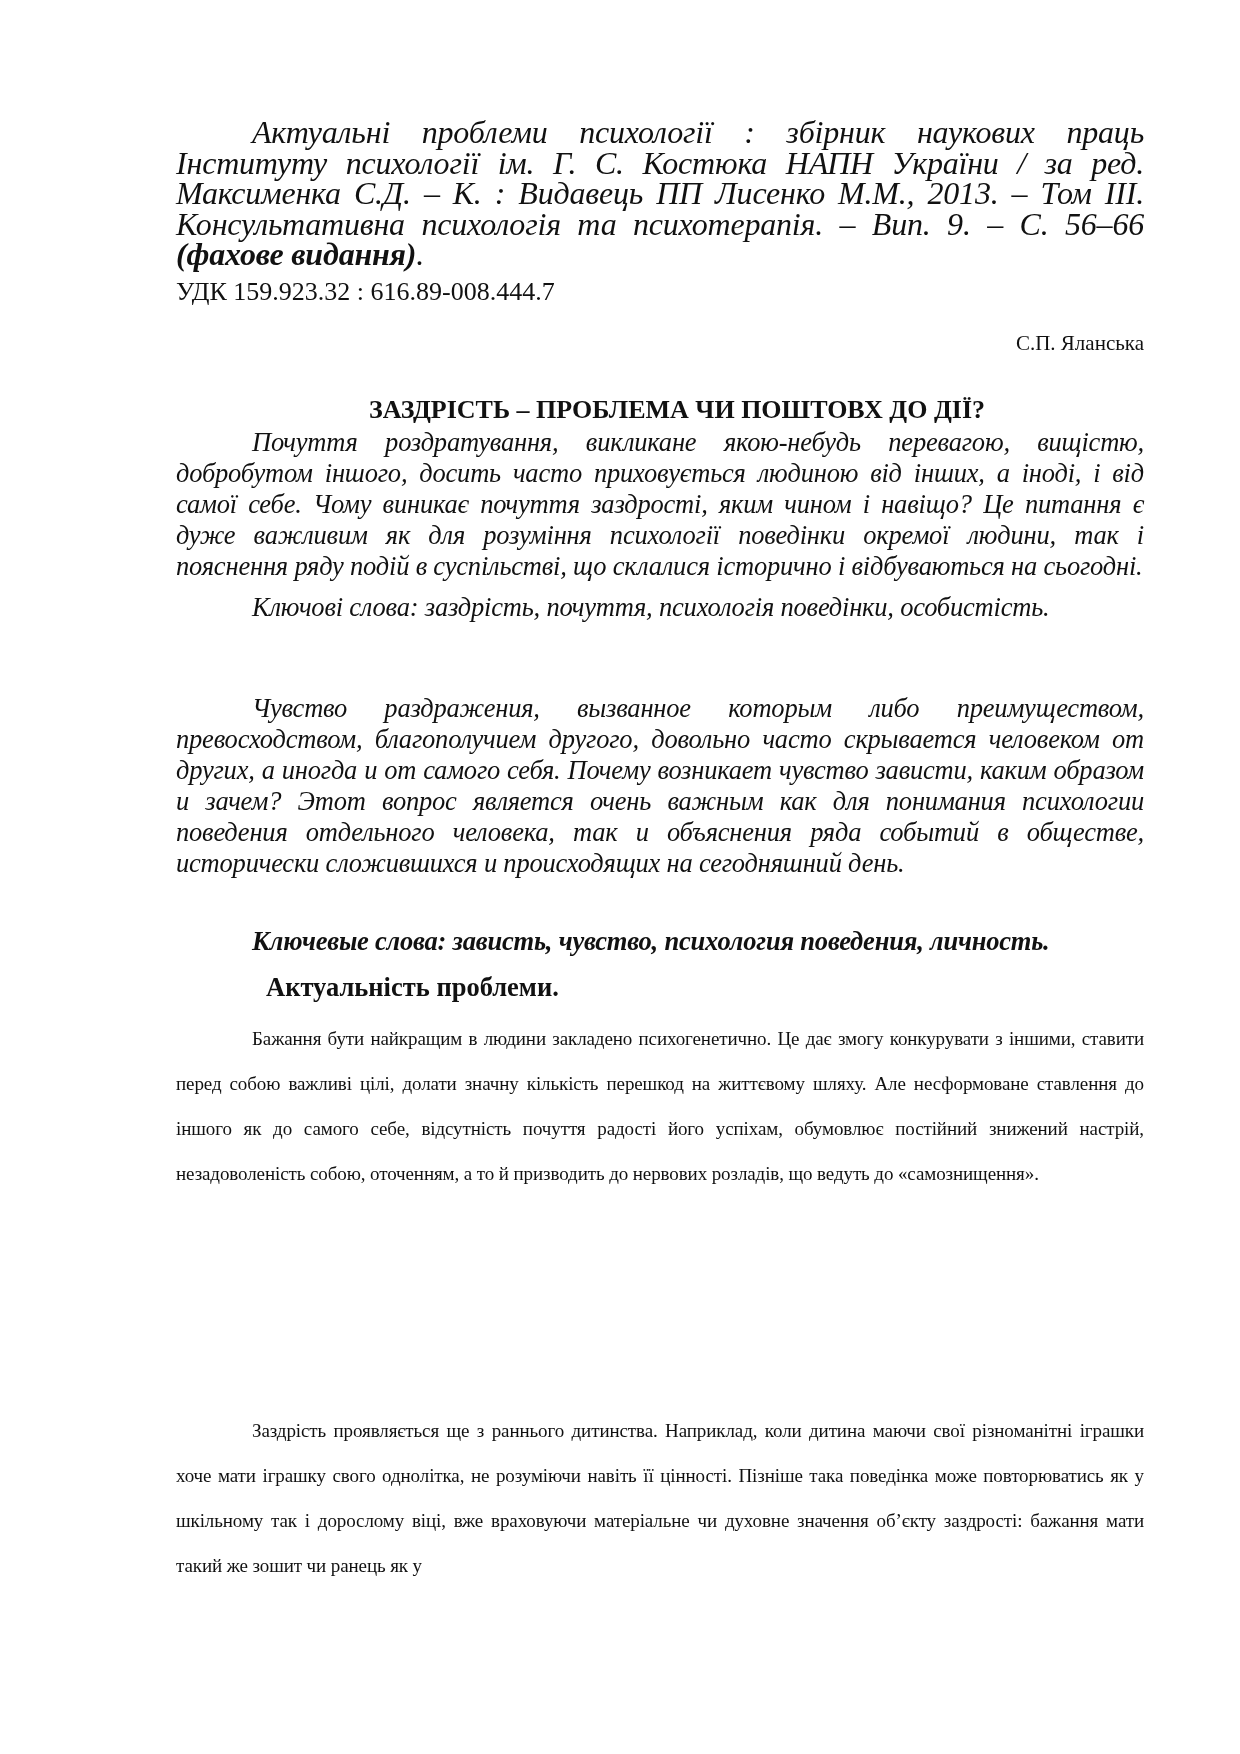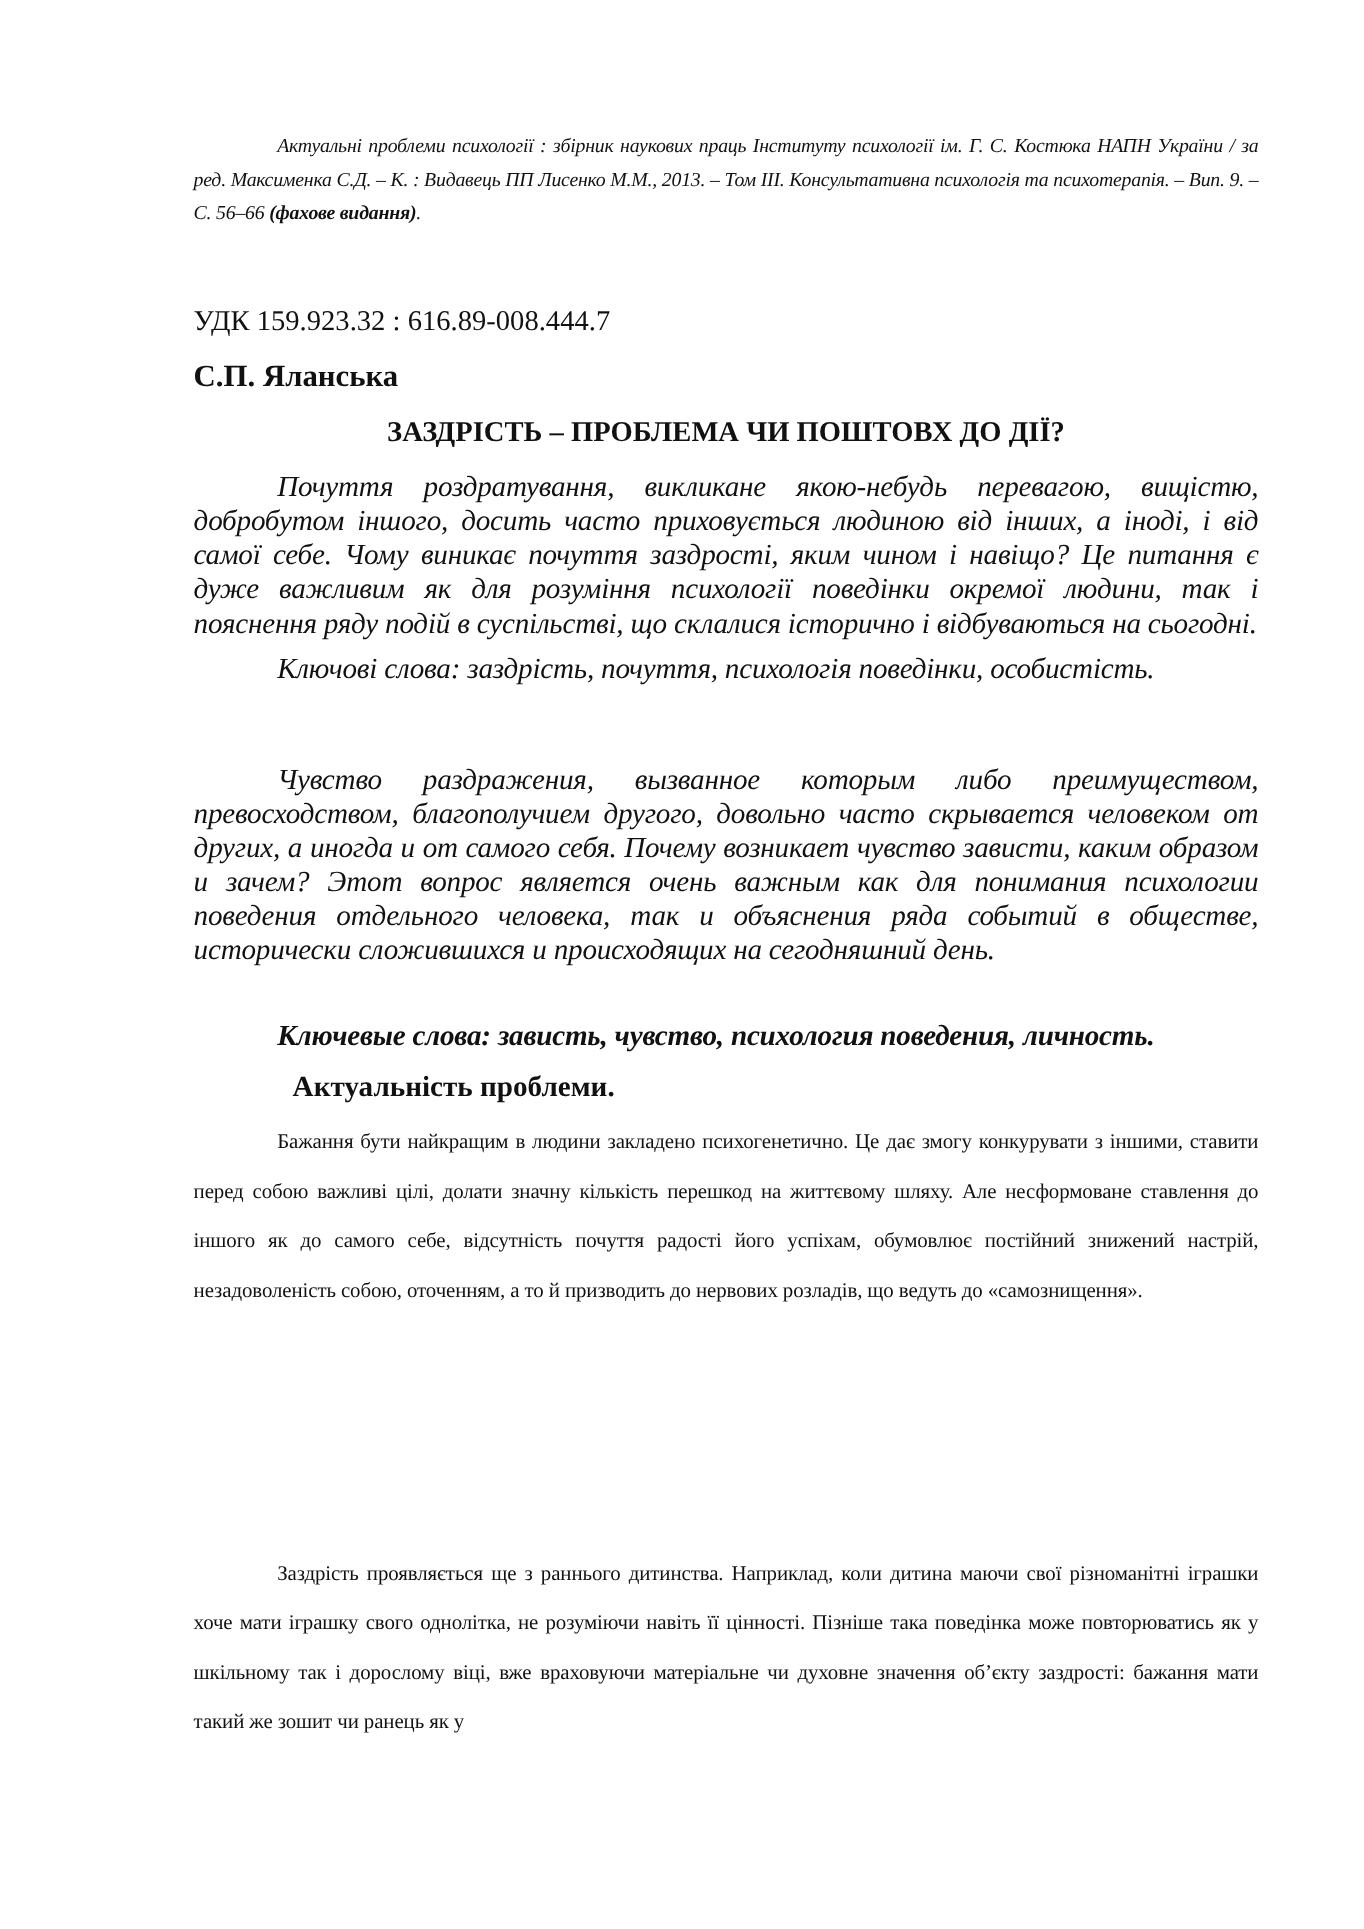--- a/index.html
+++ b/index.html
@@ -22,40 +22,40 @@
       width: 968px;
     }
     .block {
       position: absolute;
       left: 0;
       width: 968px;
     }
     .citation {
       top: 117px;
       font-style: italic;
-      font-size: 18px;
+      font-size: 32px;
       line-height: 30.5px;
       text-align: justify;
       text-indent: 76px;
       letter-spacing: -0.2px;
     }
     .citation .bold {
       font-weight: bold;
     }
     .udk {
       top: 276px;
       font-size: 26px;
       line-height: 32px;
     }
     .author {
       top: 327px;
-      font-size: 28px;
+      font-size: 21px;
       line-height: 32px;
-      font-weight: bold;
-      text-align: left;
+      font-weight: normal;
+      text-align: right;
     }
     .title {
       top: 377px;
       font-size: 26px;
       line-height: 32px;
       font-weight: bold;
       text-align: center;
     }
     .abstract {
       font-style: italic;
@@ -90,21 +90,21 @@
 <body>
 
 <div class="page">
 
   <p class="block citation" style="margin:0;"><span>Актуальні проблеми психології : збірник наукових праць Інституту психології ім. Г. С. Костюка НАПН України / за ред. Максименка С.Д. – К. : Видавець ПП  Лисенко М.М., 2013. – Том ІІІ. Консультативна психологія та психотерапія. – Вип. 9. – С. 56–66 </span><span class="bold">(фахове видання)</span><span>.</span></p>
 
   <p class="block udk" style="margin:0;">УДК 159.923.32 : 616.89-008.444.7</p>
 
   <p class="block author" style="margin:0;">С.П. Яланська</p>
 
-  <h1 class="block title" style="margin:0;">ЗАЗДРІСТЬ – ПРОБЛЕМА ЧИ ПОШТОВХ ДО ДІЇ?</h1>
+  <h1 class="block title" style="margin:17px;">ЗАЗДРІСТЬ – ПРОБЛЕМА ЧИ ПОШТОВХ ДО ДІЇ?</h1>
 
   <p class="block abstract abstract-ua" style="margin:0;">Почуття роздратування, викликане якою-небудь перевагою, вищістю, добробутом іншого, досить часто приховується людиною від інших, а іноді, і від самої себе. Чому виникає почуття заздрості, яким чином і навіщо? Це питання є дуже важливим як для розуміння психології поведінки окремої людини, так і пояснення ряду подій в суспільстві, що склалися історично і відбуваються на сьогодні.</p>
 
   <p class="block abstract keywords-ua" style="margin:0;">Ключові слова: заздрість, почуття, психологія поведінки, особистість.</p>
 
   <p class="block abstract abstract-ru" style="margin:0;">Чувство раздражения, вызванное которым либо преимуществом, превосходством, благополучием другого, довольно часто скрывается человеком от других, а иногда и от самого себя. Почему возникает чувство зависти, каким образом и зачем? Этот вопрос является очень важным как для понимания психологии поведения отдельного человека, так и объяснения ряда событий в обществе, исторически сложившихся и происходящих на сегодняшний день.</p>
 
   <p class="block abstract keywords-ru" style="margin:0;">Ключевые слова: зависть, чувство, психология поведения, личность.</p>
 
   <h2 class="block section-heading" style="margin:14px;">Актуальність проблеми.</h2>

